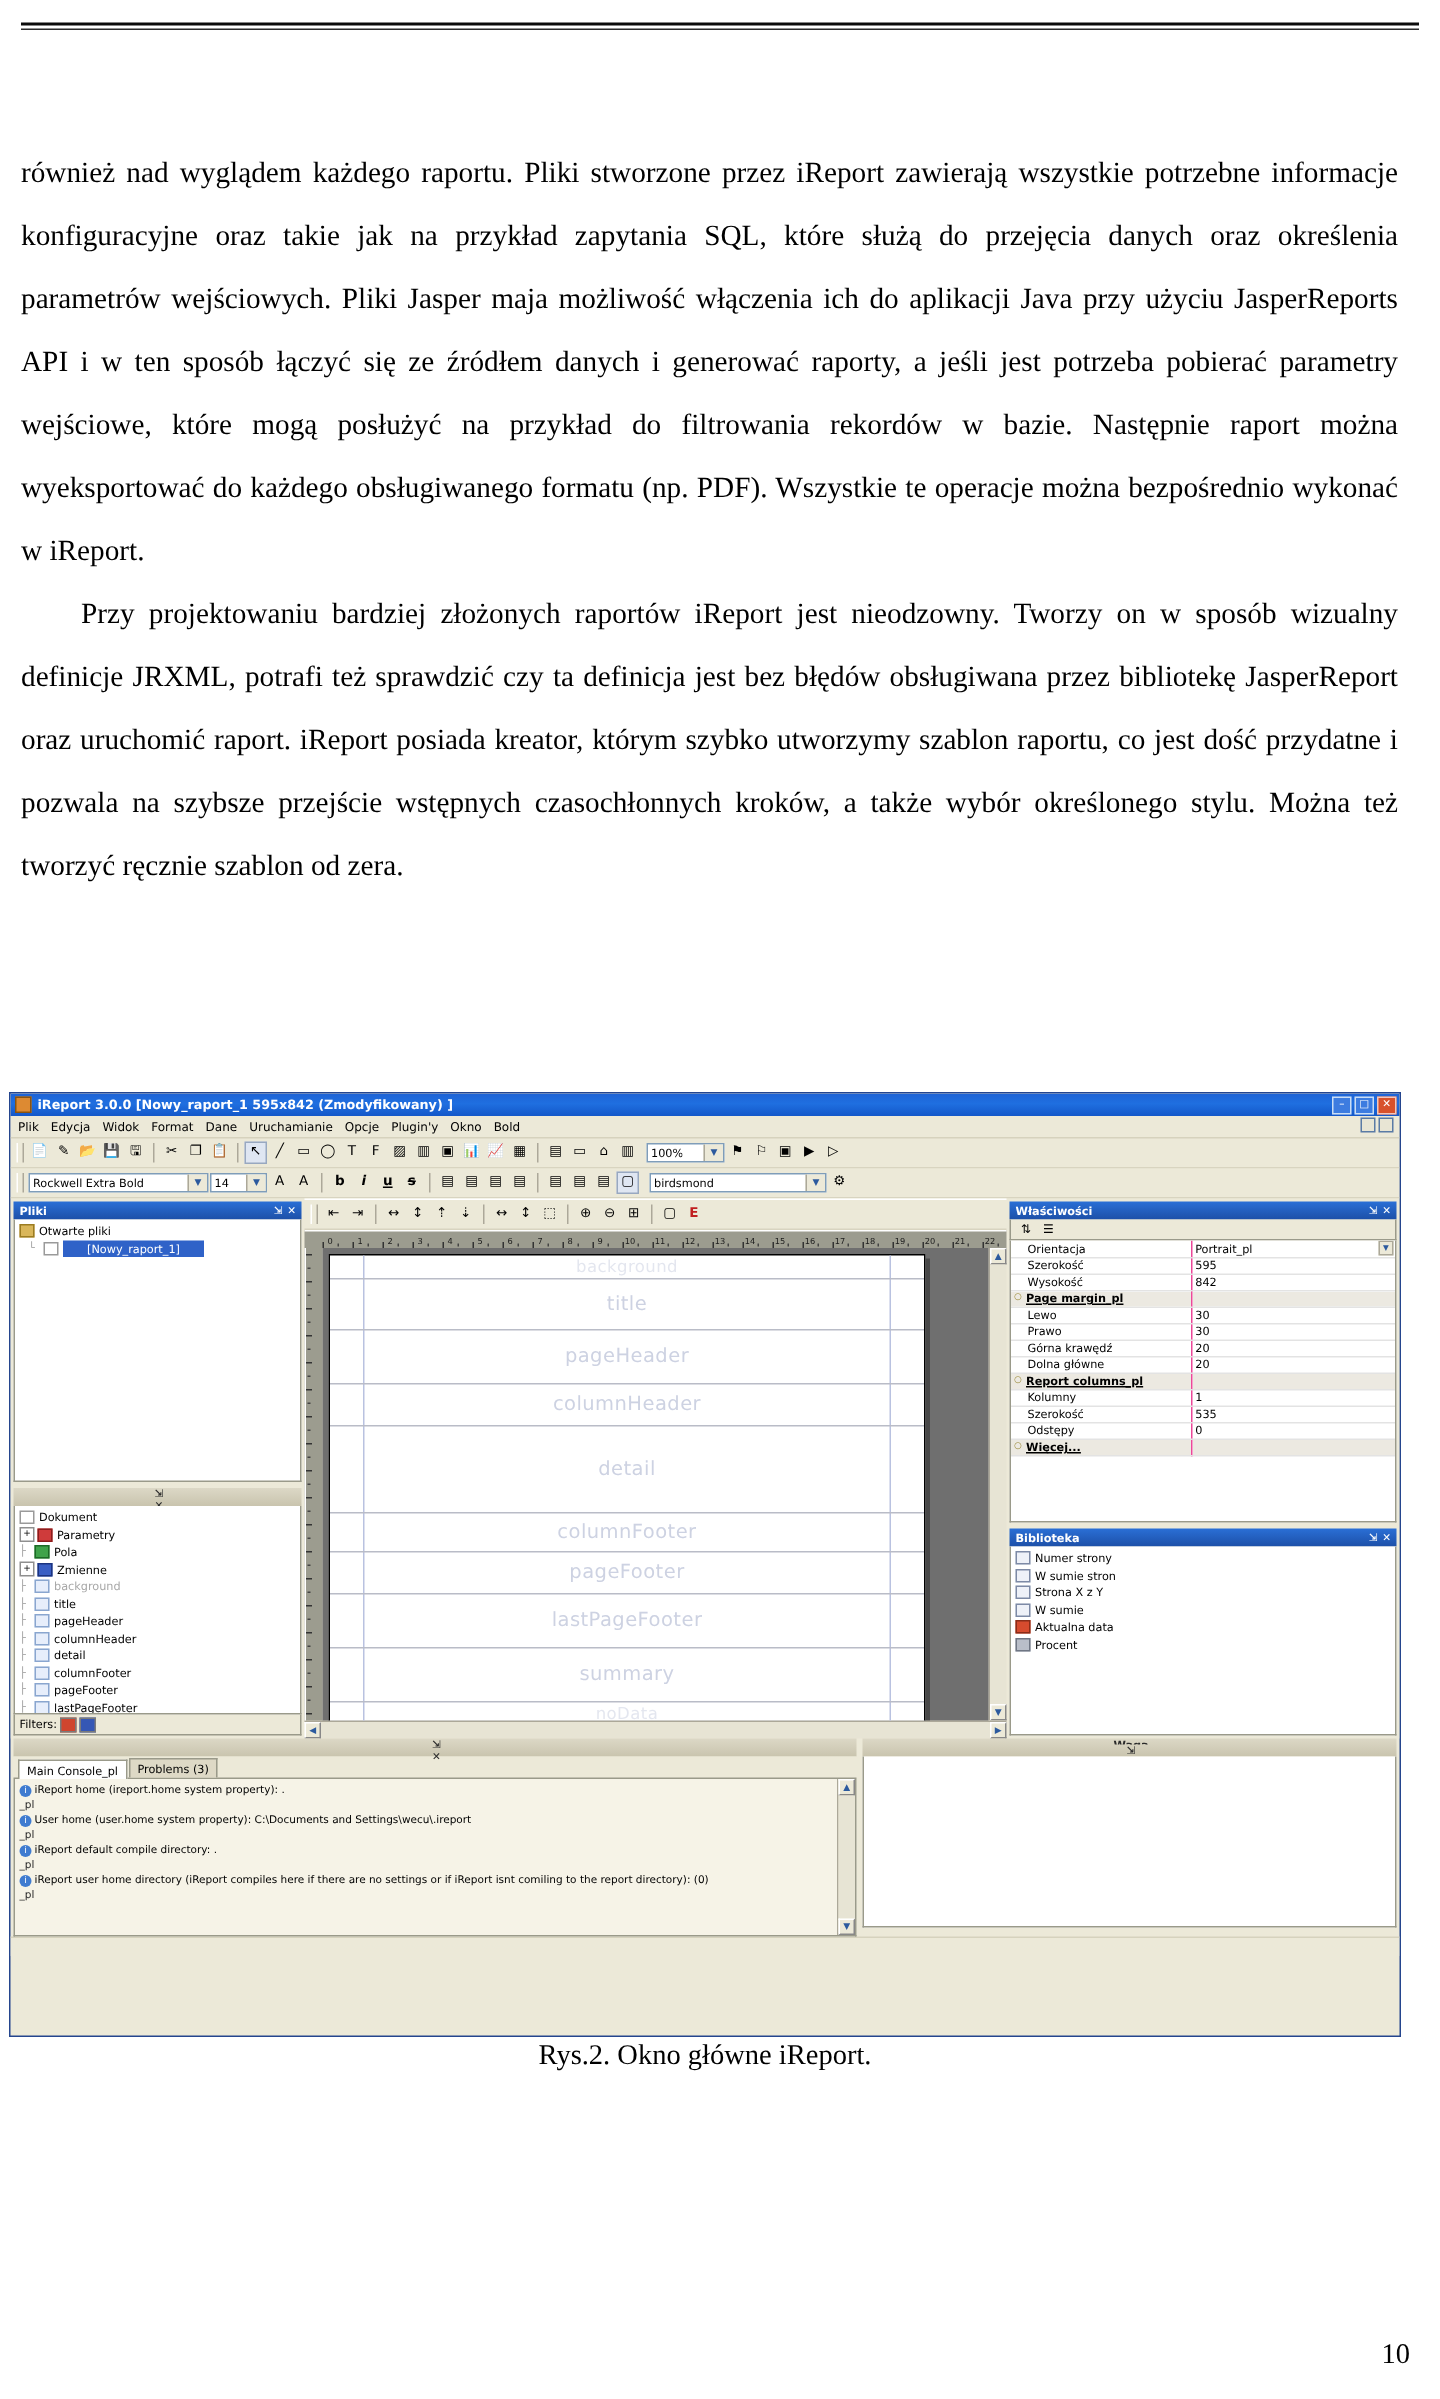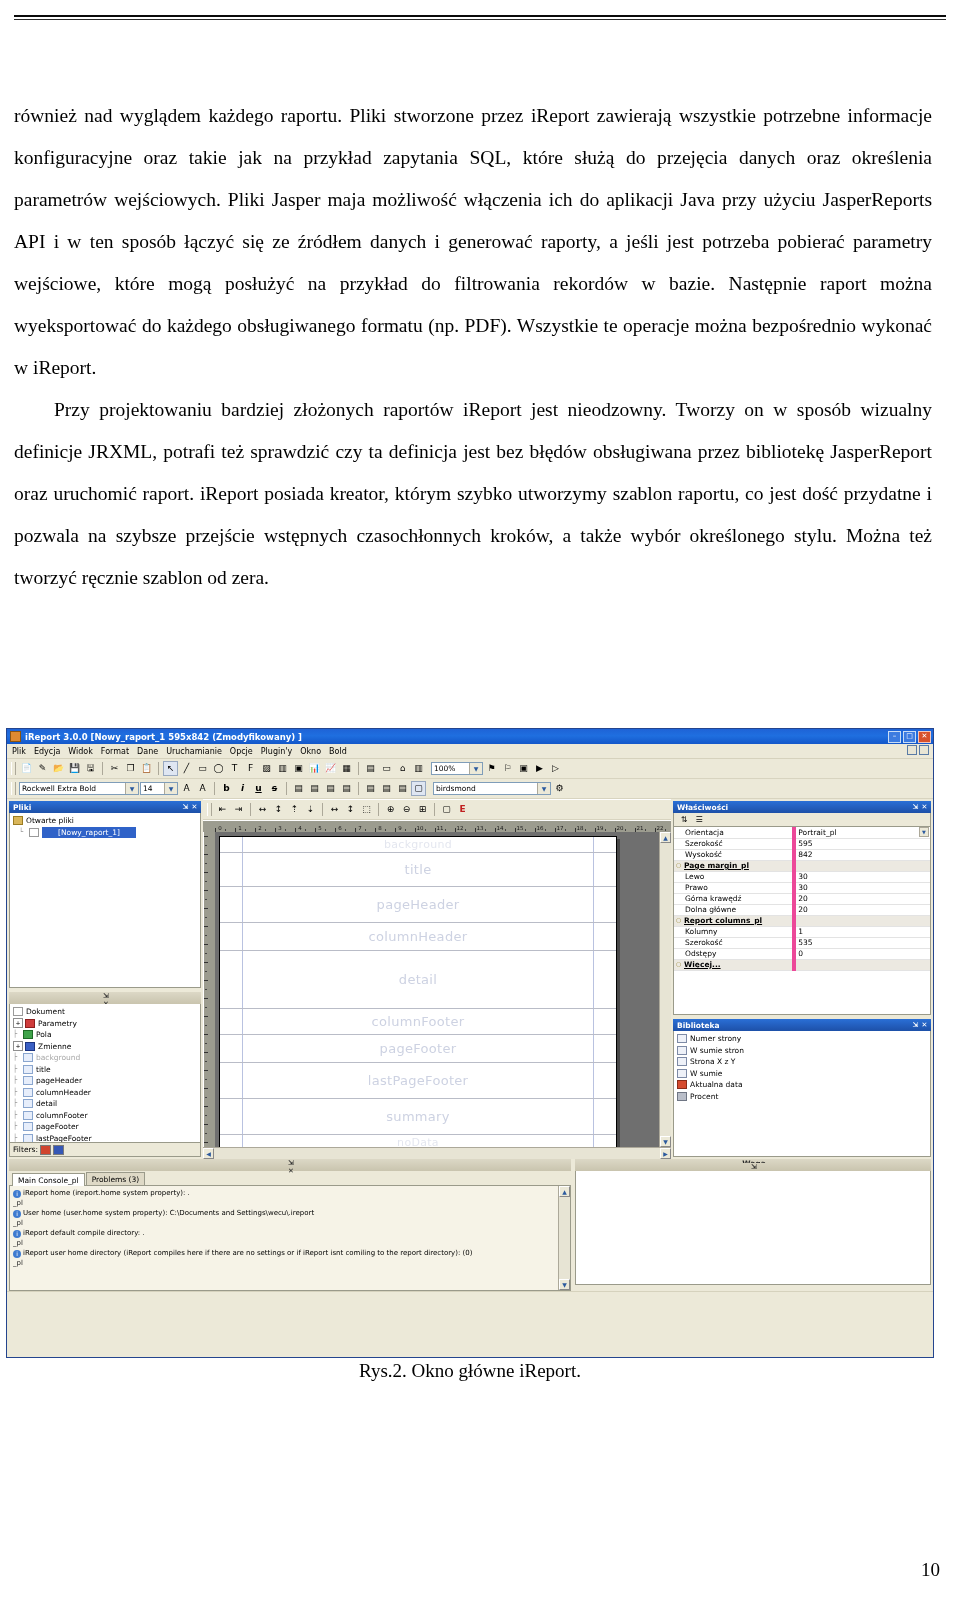--- a/index.html
+++ b/index.html
@@ -303,21 +303,21 @@
     height: 13px; background: #ece9d8; border: 1px solid #9a9a8a; border-top: none;
     display: flex; align-items: center; gap: 3px; padding: 0 4px;
   }
   .prop-toolbar .ticon { width: 12px; height: 11px; font-size: 8px; }
   .prop-table { font-size: 7.5px; width: 100%; border-collapse: collapse; }
   .prop-table tr { height: 11px; }
   .prop-table td {
     border-bottom: 1px solid #e3e3e3;
     padding: 0 2px; white-space: nowrap; overflow: hidden;
   }
-  .prop-table td.pname { width: 47%; border-right: 4px solid #ec4899; margin-left: 16px; }
+  .prop-table td.pname { width: 47%; border-right: 1px solid #ec4899; margin-left: 16px; }
   .prop-table tr.group td {
     background: #ece9e1; font-weight: bold; font-size: 7.5px;
   }
   .prop-table tr.group td.pname { padding-left: 10px; position: relative; text-decoration: underline; }
   .prop-table tr.group td.pname::before {
     content: "\25CB"; position: absolute; left: 2px; top: 0;
     color: #9b8b3a; font-size: 6px;
   }
   .prop-table td.pname.ind { padding-left: 11px; }
   .pcombo { position: relative; padding-right: 12px; }

